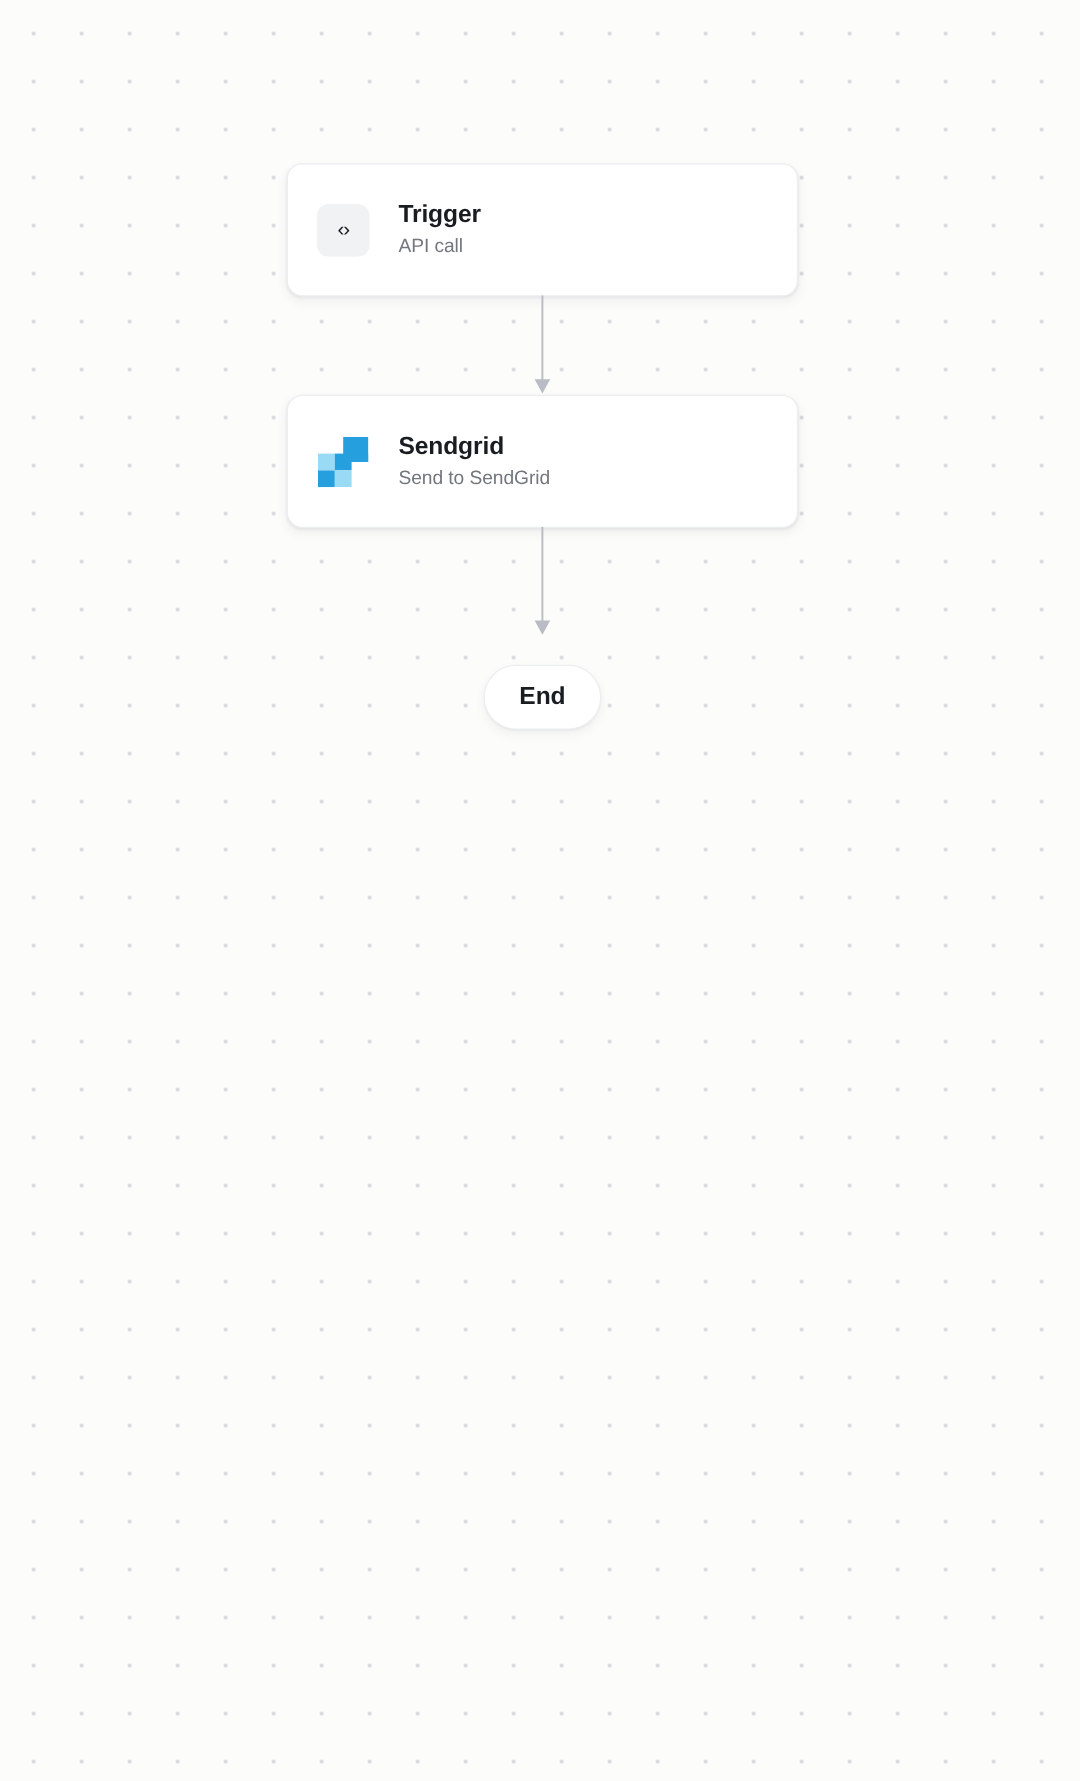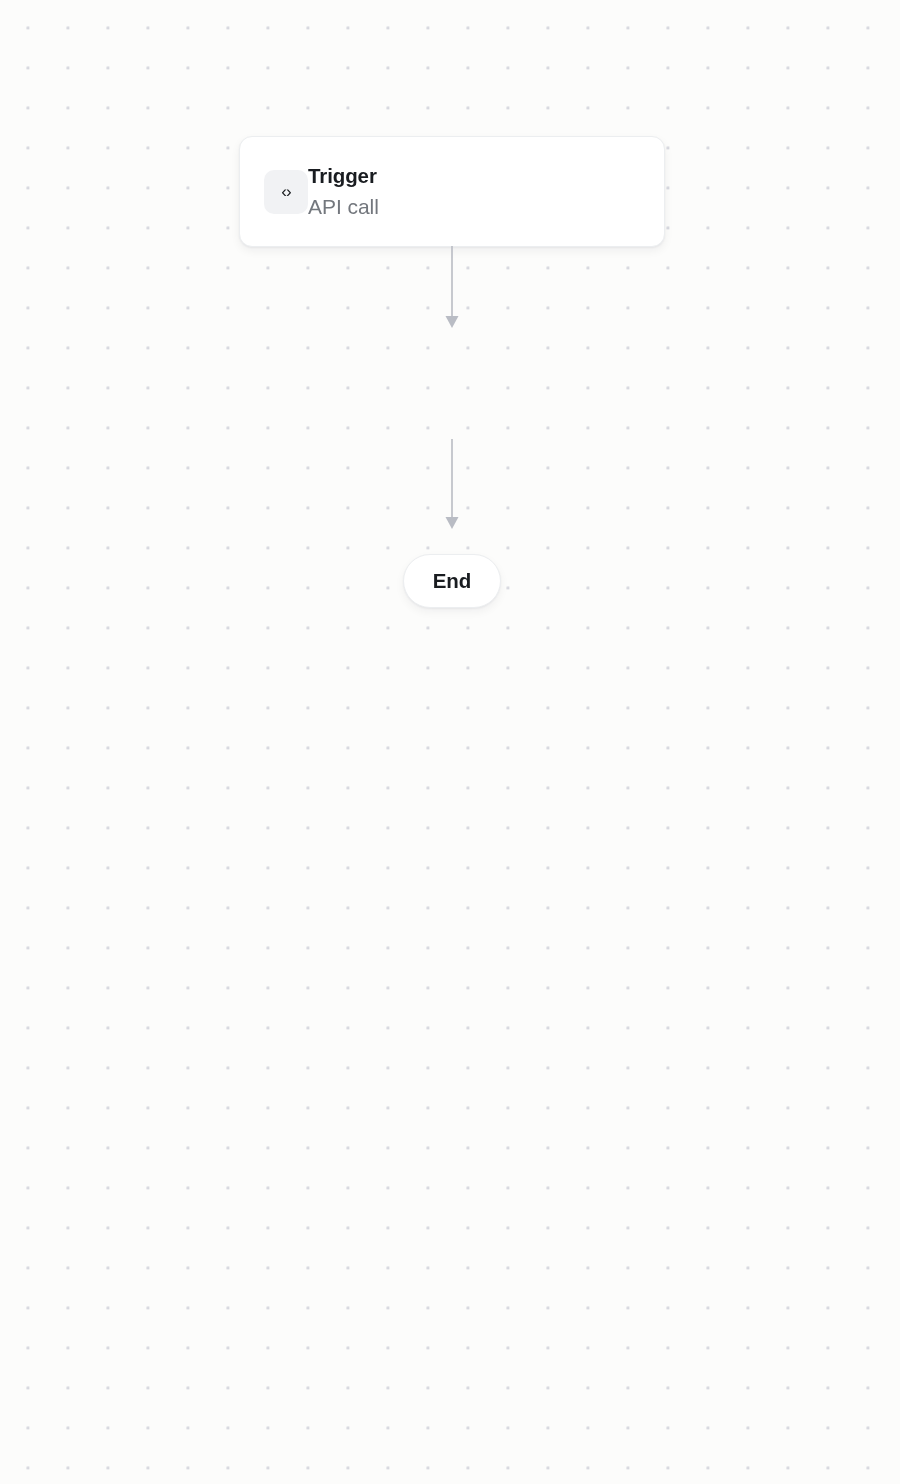--- a/index.html
+++ b/index.html
@@ -64,34 +64,35 @@
     letter-spacing: -1px;
     line-height: 1;
     display: block;
   }
 
   
   .sendgrid-mark { display: block; }
 
   
   .node-text {
+    margin-left: 24px;
     display: flex;
     flex-direction: column;
     justify-content: space-between;
   }
   .node-title {
     font-size: 20.5px;
     font-weight: bold;
     color: #191c20;
     line-height: 1.25;
     letter-spacing: -0.1px;
     white-space: nowrap;
   }
   .node-subtitle {
-    font-size: 21px;
+    font-size: 16px;
     font-weight: normal;
     color: #73777d;
     line-height: 1.3;
     margin-top: 4px;
     letter-spacing: -0.05px;
     white-space: nowrap;
   }
 
   
   .connector {
@@ -140,20 +141,36 @@
       <div class="node-title">Trigger</div>
       <div class="node-subtitle">API call</div>
     </div>
   </div>
 
   <svg class="connector c1" viewBox="0 0 50 84">
     <line x1="25" y1="0" x2="25" y2="73" stroke="#b9bcc4" stroke-width="1.6"></line>
     <polygon points="25,82 18.5,70 31.5,70" fill="#b9bcc4"></polygon>
   </svg>
 
+  <div class="node-card action-node">
+    <div class="icon-slot">
+      <svg class="sendgrid-mark" width="42" height="42" viewBox="0 0 42 42">
+        <rect x="21" y="0" width="21" height="21" fill="#269fdf"></rect>
+        <rect x="0" y="14" width="14" height="14" fill="#99dbf4"></rect>
+        <rect x="14" y="14" width="14" height="14" fill="#269fdf"></rect>
+        <rect x="28" y="14" width="14" height="7" fill="#269fdf"></rect>
+        <rect x="0" y="28" width="14" height="14" fill="#269fdf"></rect>
+        <rect x="14" y="28" width="14" height="14" fill="#99dbf4"></rect>
+      </svg>
+    </div>
+    <div class="node-text">
+      <div class="node-title">Sendgrid</div>
+      <div class="node-subtitle">Send to SendGrid</div>
+    </div>
+  </div>
 
   <svg class="connector c2" viewBox="0 0 50 92">
     <line x1="25" y1="0" x2="25" y2="80" stroke="#b9bcc4" stroke-width="1.6"></line>
     <polygon points="25,90 18.5,78 31.5,78" fill="#b9bcc4"></polygon>
   </svg>
 
   <div class="end-node">
     <span class="end-label">End</span>
   </div>
 

